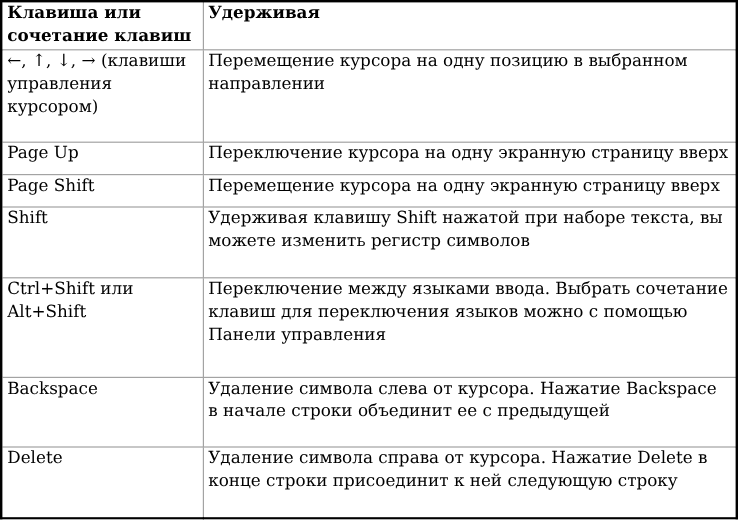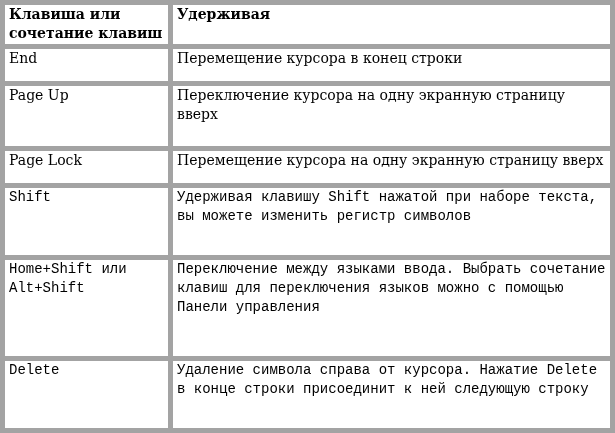--- a/index.html
+++ b/index.html
@@ -13,66 +13,70 @@
     border-collapse: collapse;
     table-layout: fixed;
     font-family: "DejaVu Serif", "Liberation Serif", serif;
     font-size: 14px;
     line-height: 19px;
     color: #000000;
     border: 2px solid #000000;
   }
   .key-table th,
   .key-table td {
-    border: 5px solid #a3a3a3;
+    border: 1px solid #a3a3a3;
     vertical-align: top;
     text-align: left;
     padding: 0 4px 1px 4px;
     overflow: hidden;
   }
   .key-table th {
     font-weight: bold;
   }
   .col-key { width: 168px; }
-  .pad-b td { padding-bottom: 6px; font-family: Liberation Mono, monospace; }
+  .pad-b td { padding-bottom: 6px; }
 </style>
 </head>
 <body>
 
 <table class="key-table">
   <colgroup>
     <col class="col-key">
     <col>
   </colgroup>
   <thead>
     <tr>
       <th>Клавиша или сочетание клавиш</th>
       <th>Удерживая</th>
     </tr>
   </thead>
   <tbody>
     <tr>
-      <td>End</td>
-      <td>Перемещение курсора в конец строки</td>
+      <td>←, ↑, ↓, → (клавиши управления курсором)</td>
+      <td>Перемещение курсора на одну позицию в выбранном направлении</td>
     </tr>
     <tr>
       <td>Page Up</td>
       <td>Переключение курсора на одну экранную страницу вверх</td>
     </tr>
     <tr>
-      <td>Page Lock</td>
+      <td>Page Shift</td>
       <td>Перемещение курсора на одну экранную страницу вверх</td>
     </tr>
     <tr class="pad-b">
       <td>Shift</td>
       <td>Удерживая клавишу Shift нажатой при наборе текста, вы можете изменить регистр символов</td>
     </tr>
     <tr class="pad-b">
-      <td>Home+Shift или Alt+Shift</td>
+      <td>Ctrl+Shift или Alt+Shift</td>
       <td>Переключение между языками ввода. Выбрать сочетание клавиш для переключения языков можно с помощью Панели управления</td>
+    </tr>
+    <tr class="pad-b">
+      <td>Backspace</td>
+      <td>Удаление символа слева от курсора. Нажатие Backspace в начале строки объединит ее с предыдущей</td>
     </tr>
     <tr class="pad-b">
       <td>Delete</td>
       <td>Удаление символа справа от курсора. Нажатие Delete в конце строки присоединит к ней следующую строку</td>
     </tr>
 
   </tbody>
 </table>
 
 </body></html>

